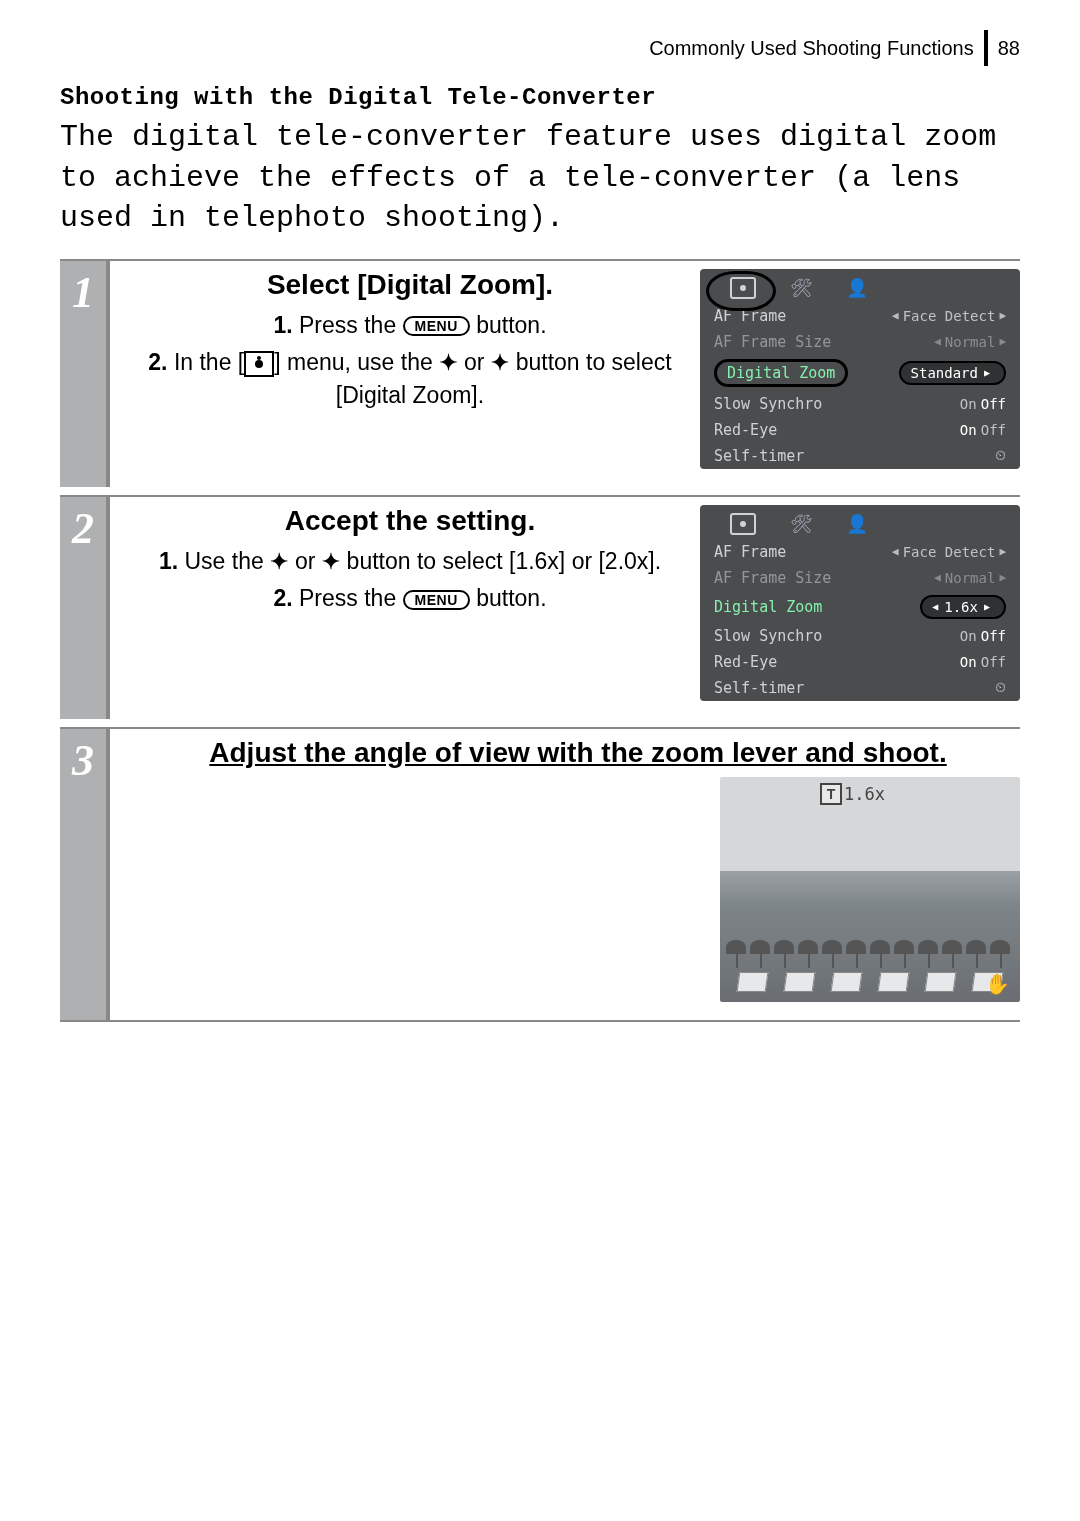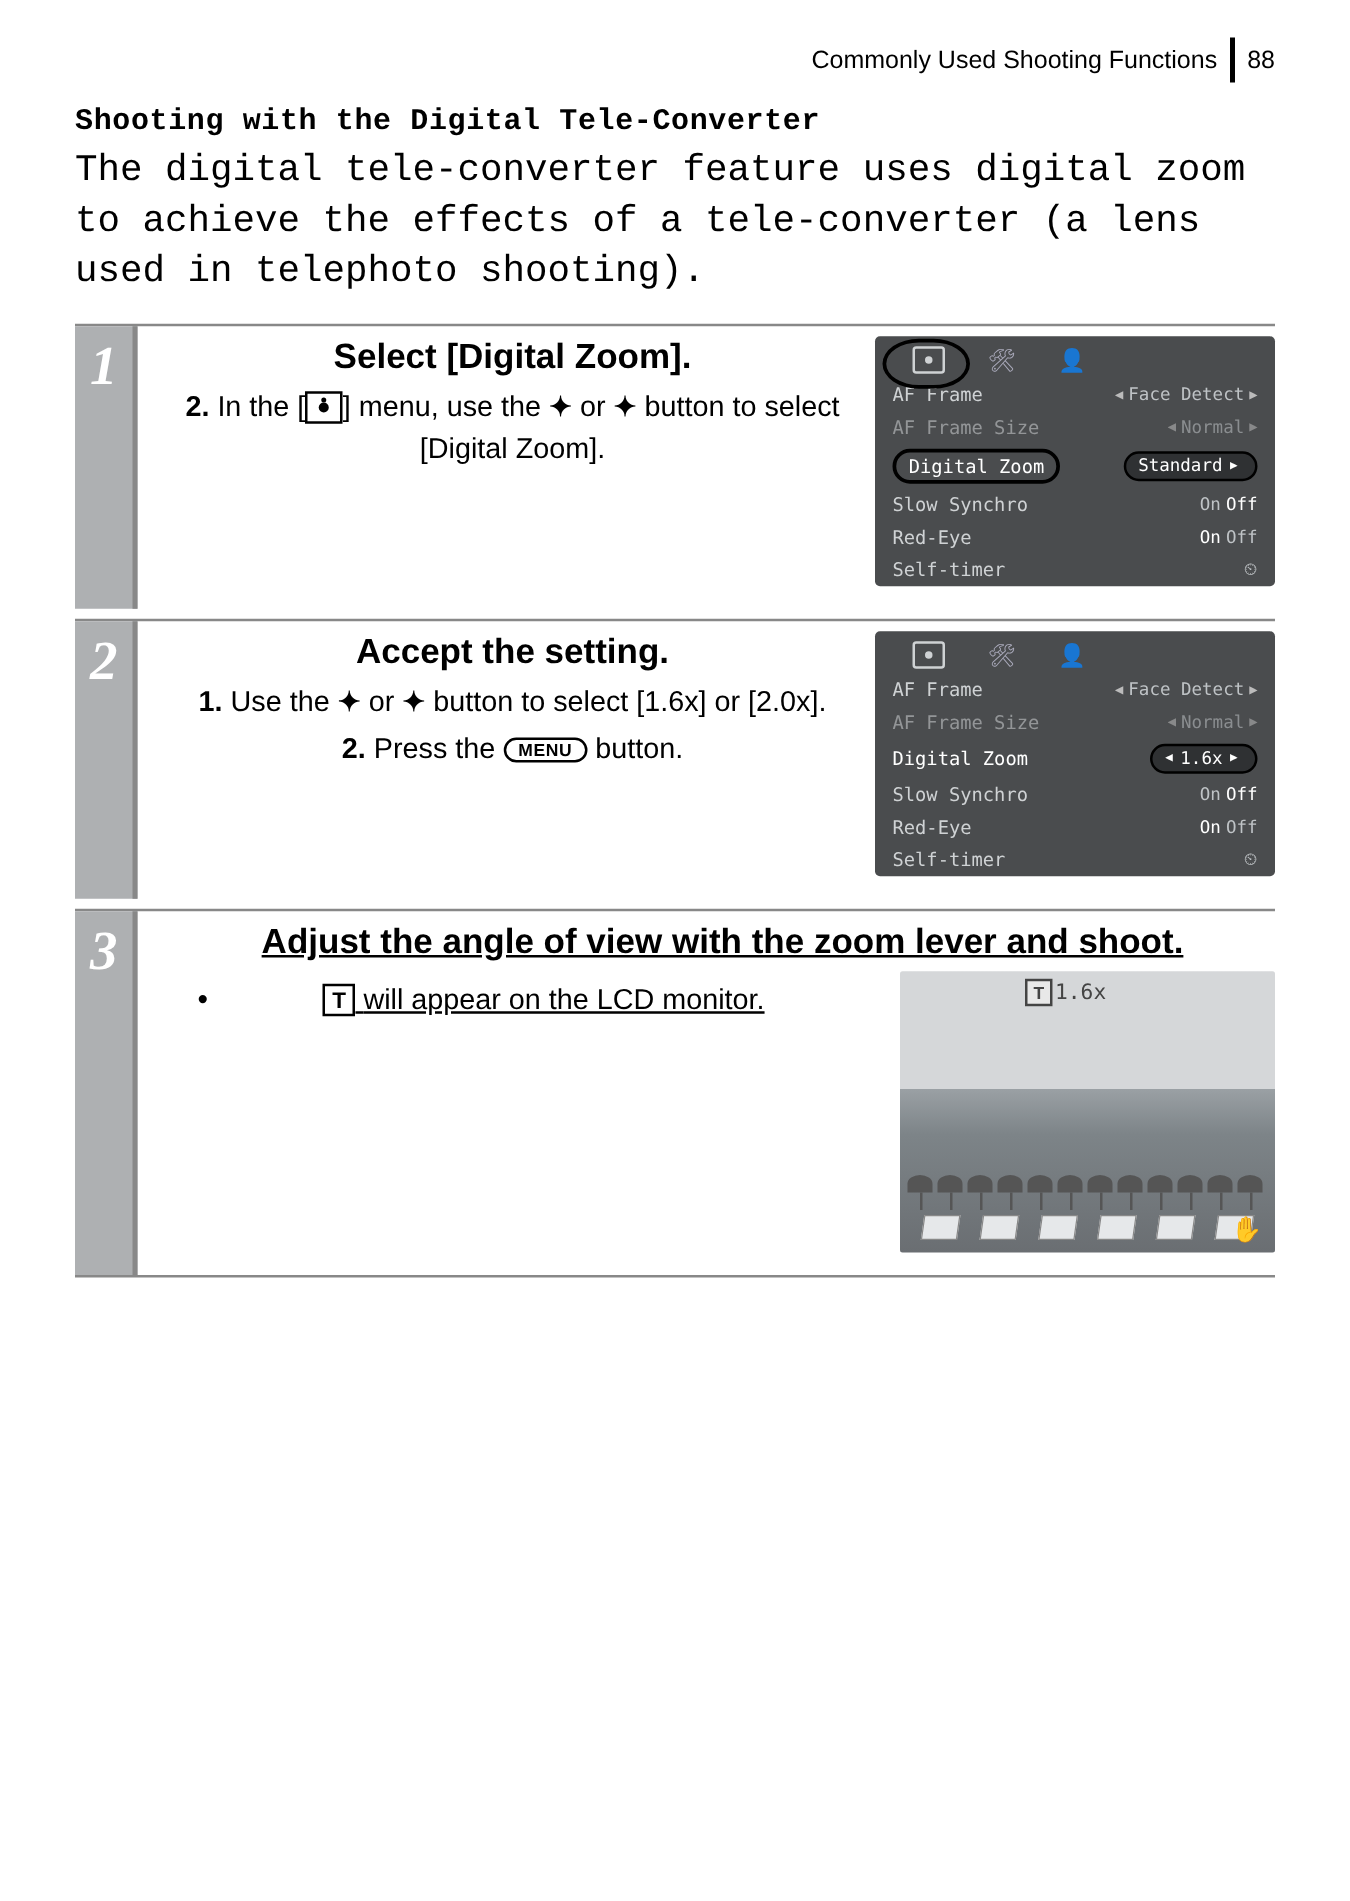--- a/index.html
+++ b/index.html
@@ -172,21 +172,21 @@
     display: flex;
     justify-content: space-between;
     padding: 4px 14px;
     align-items: center;
     gap: 48px;
   }
   .lcd .label { color: #cfd2d4; }
   .lcd .val { color: #bfc3c6; font-size: 14px; display: flex; gap: 4px; align-items: center; }
   .lcd .val .hi { color: #fff; }
   .lcd .val .caret { font-size: 11px; color: #bbb; }
-  .lcd .hl-row .label { color: #ffffff; }
+  .lcd .hl-row .label { color: #86efac; }
   .lcd .circle-tab {
     position: absolute;
     border: 3px solid #000;
     border-radius: 50%/60%;
     width: 64px; height: 34px;
     top: 2px; left: 6px;
     background: transparent;
     pointer-events: none;
   }
   .lcd .camera-tab {
@@ -263,20 +263,26 @@
   <h1 class="title">Shooting with the Digital Tele-Converter</h1>
   <div class="intro">The digital tele-converter feature uses digital zoom to achieve the effects of a tele-converter (a lens used in telephoto shooting).</div>
 
   <div class="step">
     <div class="numcol">
         <span>1</span>
       </div>
     <div class="body">
       <div class="textcol">
         <div class="step-title">Select [Digital Zoom].</div>
+        <div class="substep">
+          <span class="sn">1.</span>
+          <span>Press the </span>
+          <span class="icon-menu">MENU</span>
+          <span> button.</span>
+        </div>
         <div class="substep">
           <span class="sn">2.</span>
           <span>In the [</span><span class="icon-camera-box"></span><span>] menu, use the </span>
           <span class="arrow">✦</span><span> or </span><span class="arrow">✦</span>
           <span> button to select [Digital Zoom].</span>
         </div>
       </div>
       <div class="imgcol">
         <div class="lcd">
           <div class="circle-tab"></div>
@@ -413,24 +419,20 @@
 
   <div class="step" style="border-bottom:2px solid #888;">
     <div class="numcol">
         <span>3</span>
       </div>
     <div class="body">
       <div class="textcol" style="flex-basis:100%;text-decoration:underline;">
         <div class="step-title">Adjust the angle of view with the zoom lever and shoot.</div>
         <div style="display:flex;gap:16px;">
           <ul class="bullets" style="flex:1;">
-            <li>
-              <span class="icon-tbox">T</span>
-              <span> will appear on the LCD monitor.</span>
-            </li>
           </ul>
           <div style="flex:0 0 310px;">
             <div class="photo">
               <div class="badge">
                 <span class="tb">T</span>
                 <span class="zf">1.6x</span>
               </div>
               <div class="umbrellas">
                 <div class="umb"></div>
                   <div class="umb"></div>

